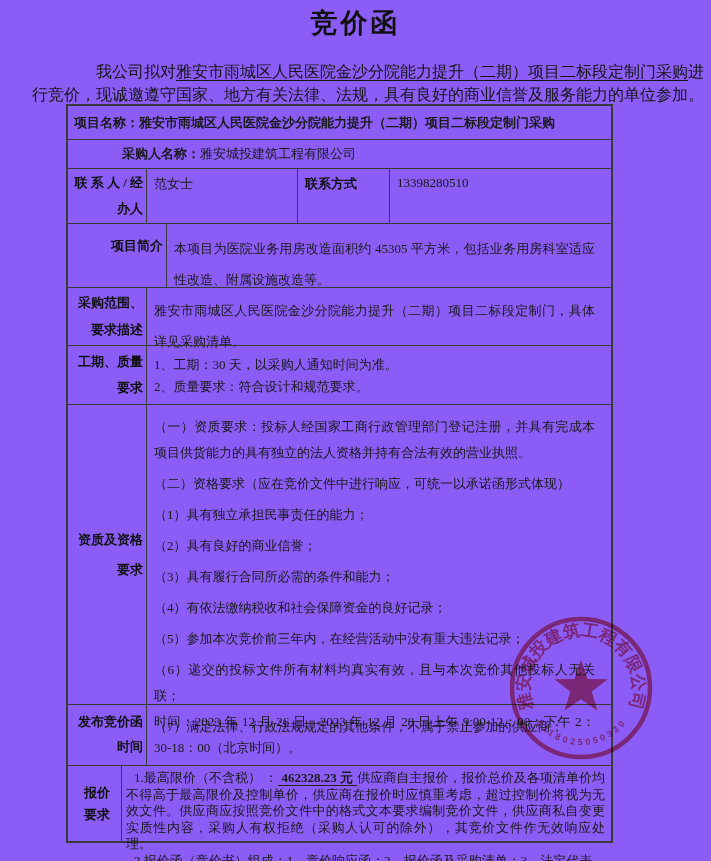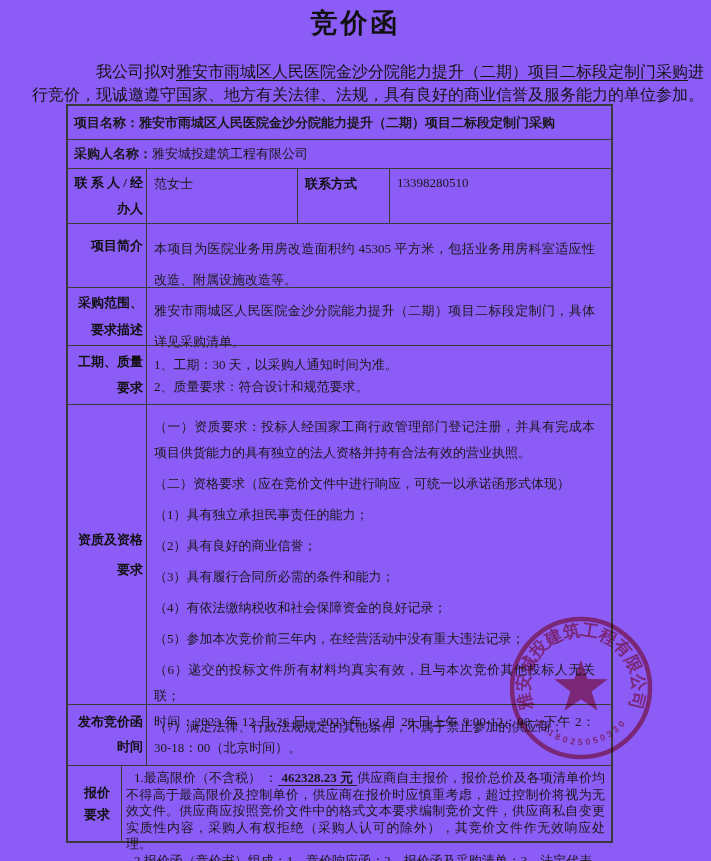--- a/index.html
+++ b/index.html
@@ -29,29 +29,29 @@
     width:79px;flex:0 0 79px;box-sizing:border-box;border-right:1.5px solid #3a3a3a;
     font-weight:bold;padding:0 3px 0 5px;display:flex;flex-direction:column;color:#111;align-items:flex-end;
   }
   .lbl .ln{line-height:22px;}
   .cnt{flex:1 1 auto;box-sizing:border-box;padding:0 16px 0 7px;text-align:justify;min-width:0;}
   .cell{box-sizing:border-box;border-right:1.5px solid #3a3a3a;padding:6px 6px 0 7px;}
   .b{font-weight:bold;}
   
   .r1{height:33px;align-items:center;}
   .r1 .full{padding:0 6px;font-weight:bold;white-space:nowrap;}
-  .r2{height:29px;align-items:center;}
+  .r2{height:29px;align-items:center;padding-left:48px;}
   .r2 .full{padding:0 6px;white-space:nowrap;}
   .r3{height:55px;}
   .r3 .lbl{justify-content:space-evenly;}
   .r3 .c-name{width:151px;flex:0 0 151px;}
   .r3 .c-mlabel{width:92px;flex:0 0 92px;font-weight:bold;color:#111;}
   .r3 .c-phone{flex:1 1 auto;border-right:none;}
   .r4{height:64px;}
-  .r4 .lbl{padding-top:11px;}
+  .r4 .lbl{padding-top:11px;margin-left:20px;}
   .r4 .cnt{padding-top:9px;line-height:31px;}
   .r5{height:58px;}
   .r5 .lbl{justify-content:space-evenly;}
   .r5 .cnt{padding-top:7px;line-height:31px;}
   .r6{height:59px;}
   .r6 .lbl{justify-content:space-evenly;}
   .r6 .lbl .ln2{text-align:center;}
   .r6 .cnt{padding-top:8px;line-height:22px;}
   .r7{height:300px;}
   .r7 .lbl{justify-content:center;}

